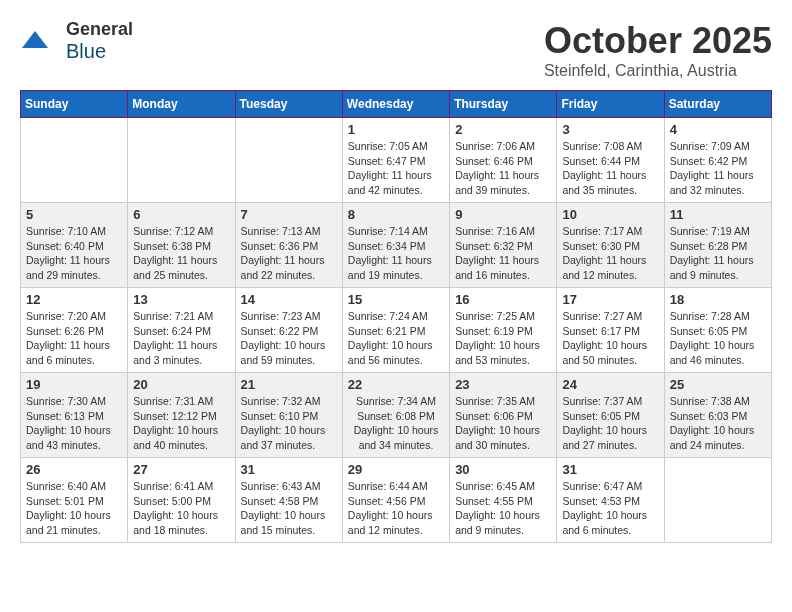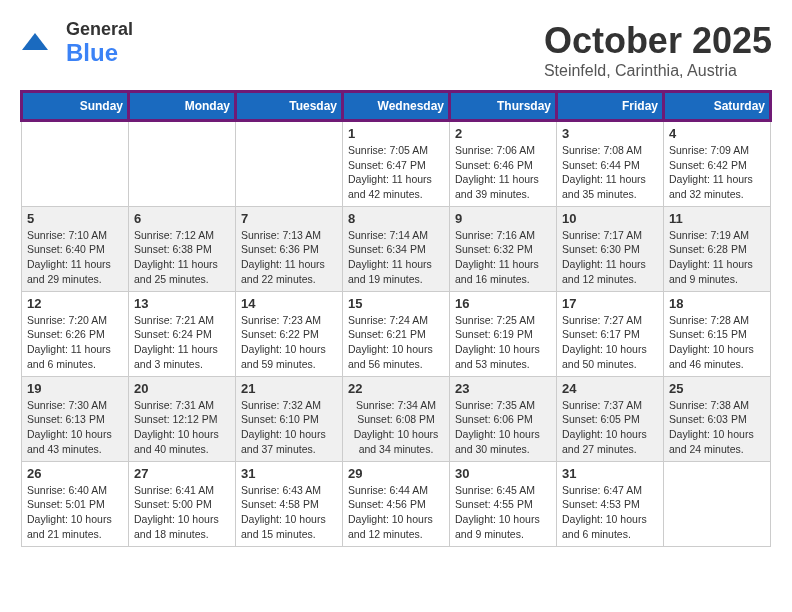--- a/index.html
+++ b/index.html
@@ -25,23 +25,23 @@
       display: flex;
       flex-direction: column;
       line-height: 1.1;
     }
     .logo-general {
       font-size: 18px;
       font-weight: bold;
       color: #333;
     }
     .logo-blue {
-      font-size: 24px;
-      font-weight: bold;
-      color: #3b82f6;
+      font-size: 20px;
+      font-weight: normal;
+      color: #0c4a6e;
     }
     .logo-icon {
       width: 30px;
       height: 30px;
       margin-right: 4px;
     }
     .title-area {
     }
     .month-title {
       font-size: 36px;
@@ -54,24 +54,24 @@
     }
     table {
       width: 100%;
       border-collapse: collapse;
       font-size: 11px;
     }
     thead tr th {
       background-color: #1a6abf;
       color: #fff;
       padding: 6px 4px;
-      text-align: right;
+      text-align: left;
       font-size: 12px;
       font-weight: bold;
-      border: 3px solid #701a75;
+      border: 1px solid #701a75;
     }
     tbody tr td {
       border: 1px solid #ccc;
       padding: 4px 5px;
       vertical-align: top;
       height: 85px;
       width: 107px;
     }
     tbody tr:nth-child(even) td {
       background-color: #f0f0f0;
@@ -233,21 +233,21 @@
         </td>
         <td>
           <span class="day-number">17</span>
           <div class="day-info" style="white-space: pre-line;">Sunrise: 7:27 AM
 Sunset: 6:17 PM
 Daylight: 10 hours and 50 minutes.</div>
         </td>
         <td>
           <span class="day-number">18</span>
           <div class="day-info" style="white-space: pre-line;">Sunrise: 7:28 AM
-Sunset: 6:15 PM
+Sunset: 6:05 PM
 Daylight: 10 hours and 46 minutes.</div>
         </td>
       </tr>
       <tr>
         <td>
           <span class="day-number">19</span>
           <div class="day-info" style="white-space: pre-line;">Sunrise: 7:30 AM
 Sunset: 6:13 PM
 Daylight: 10 hours and 43 minutes.</div>
         </td>

